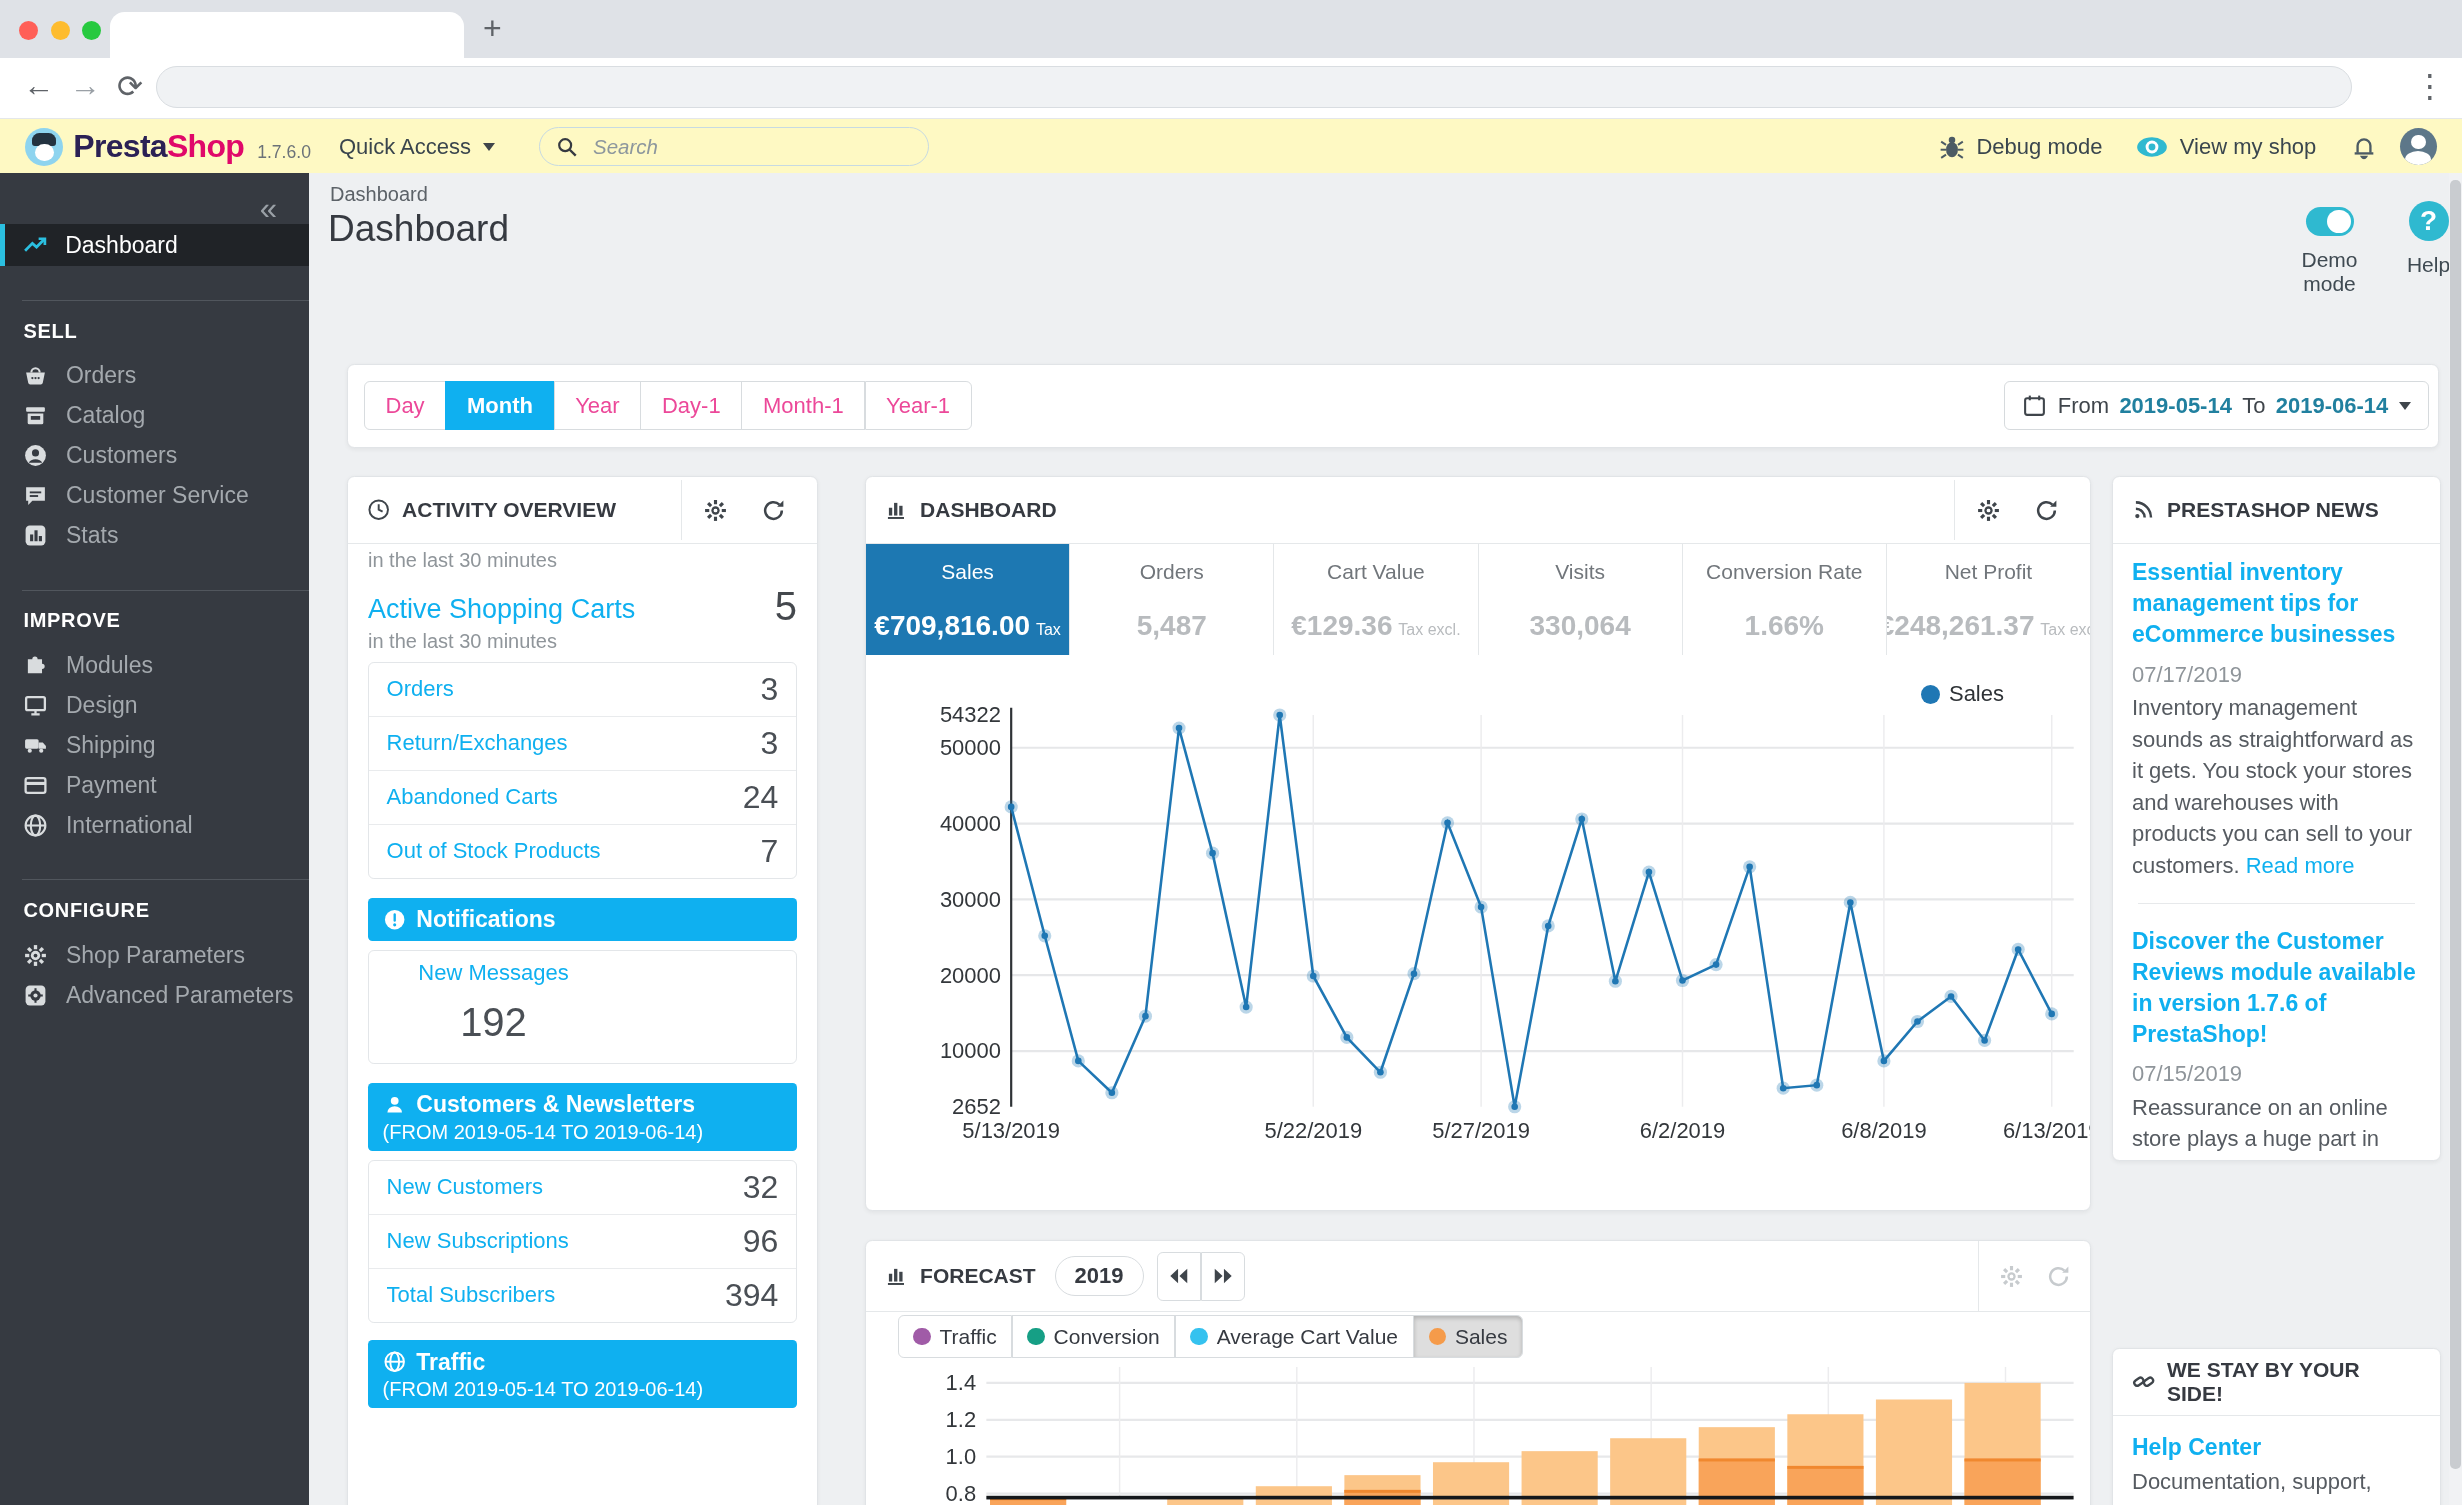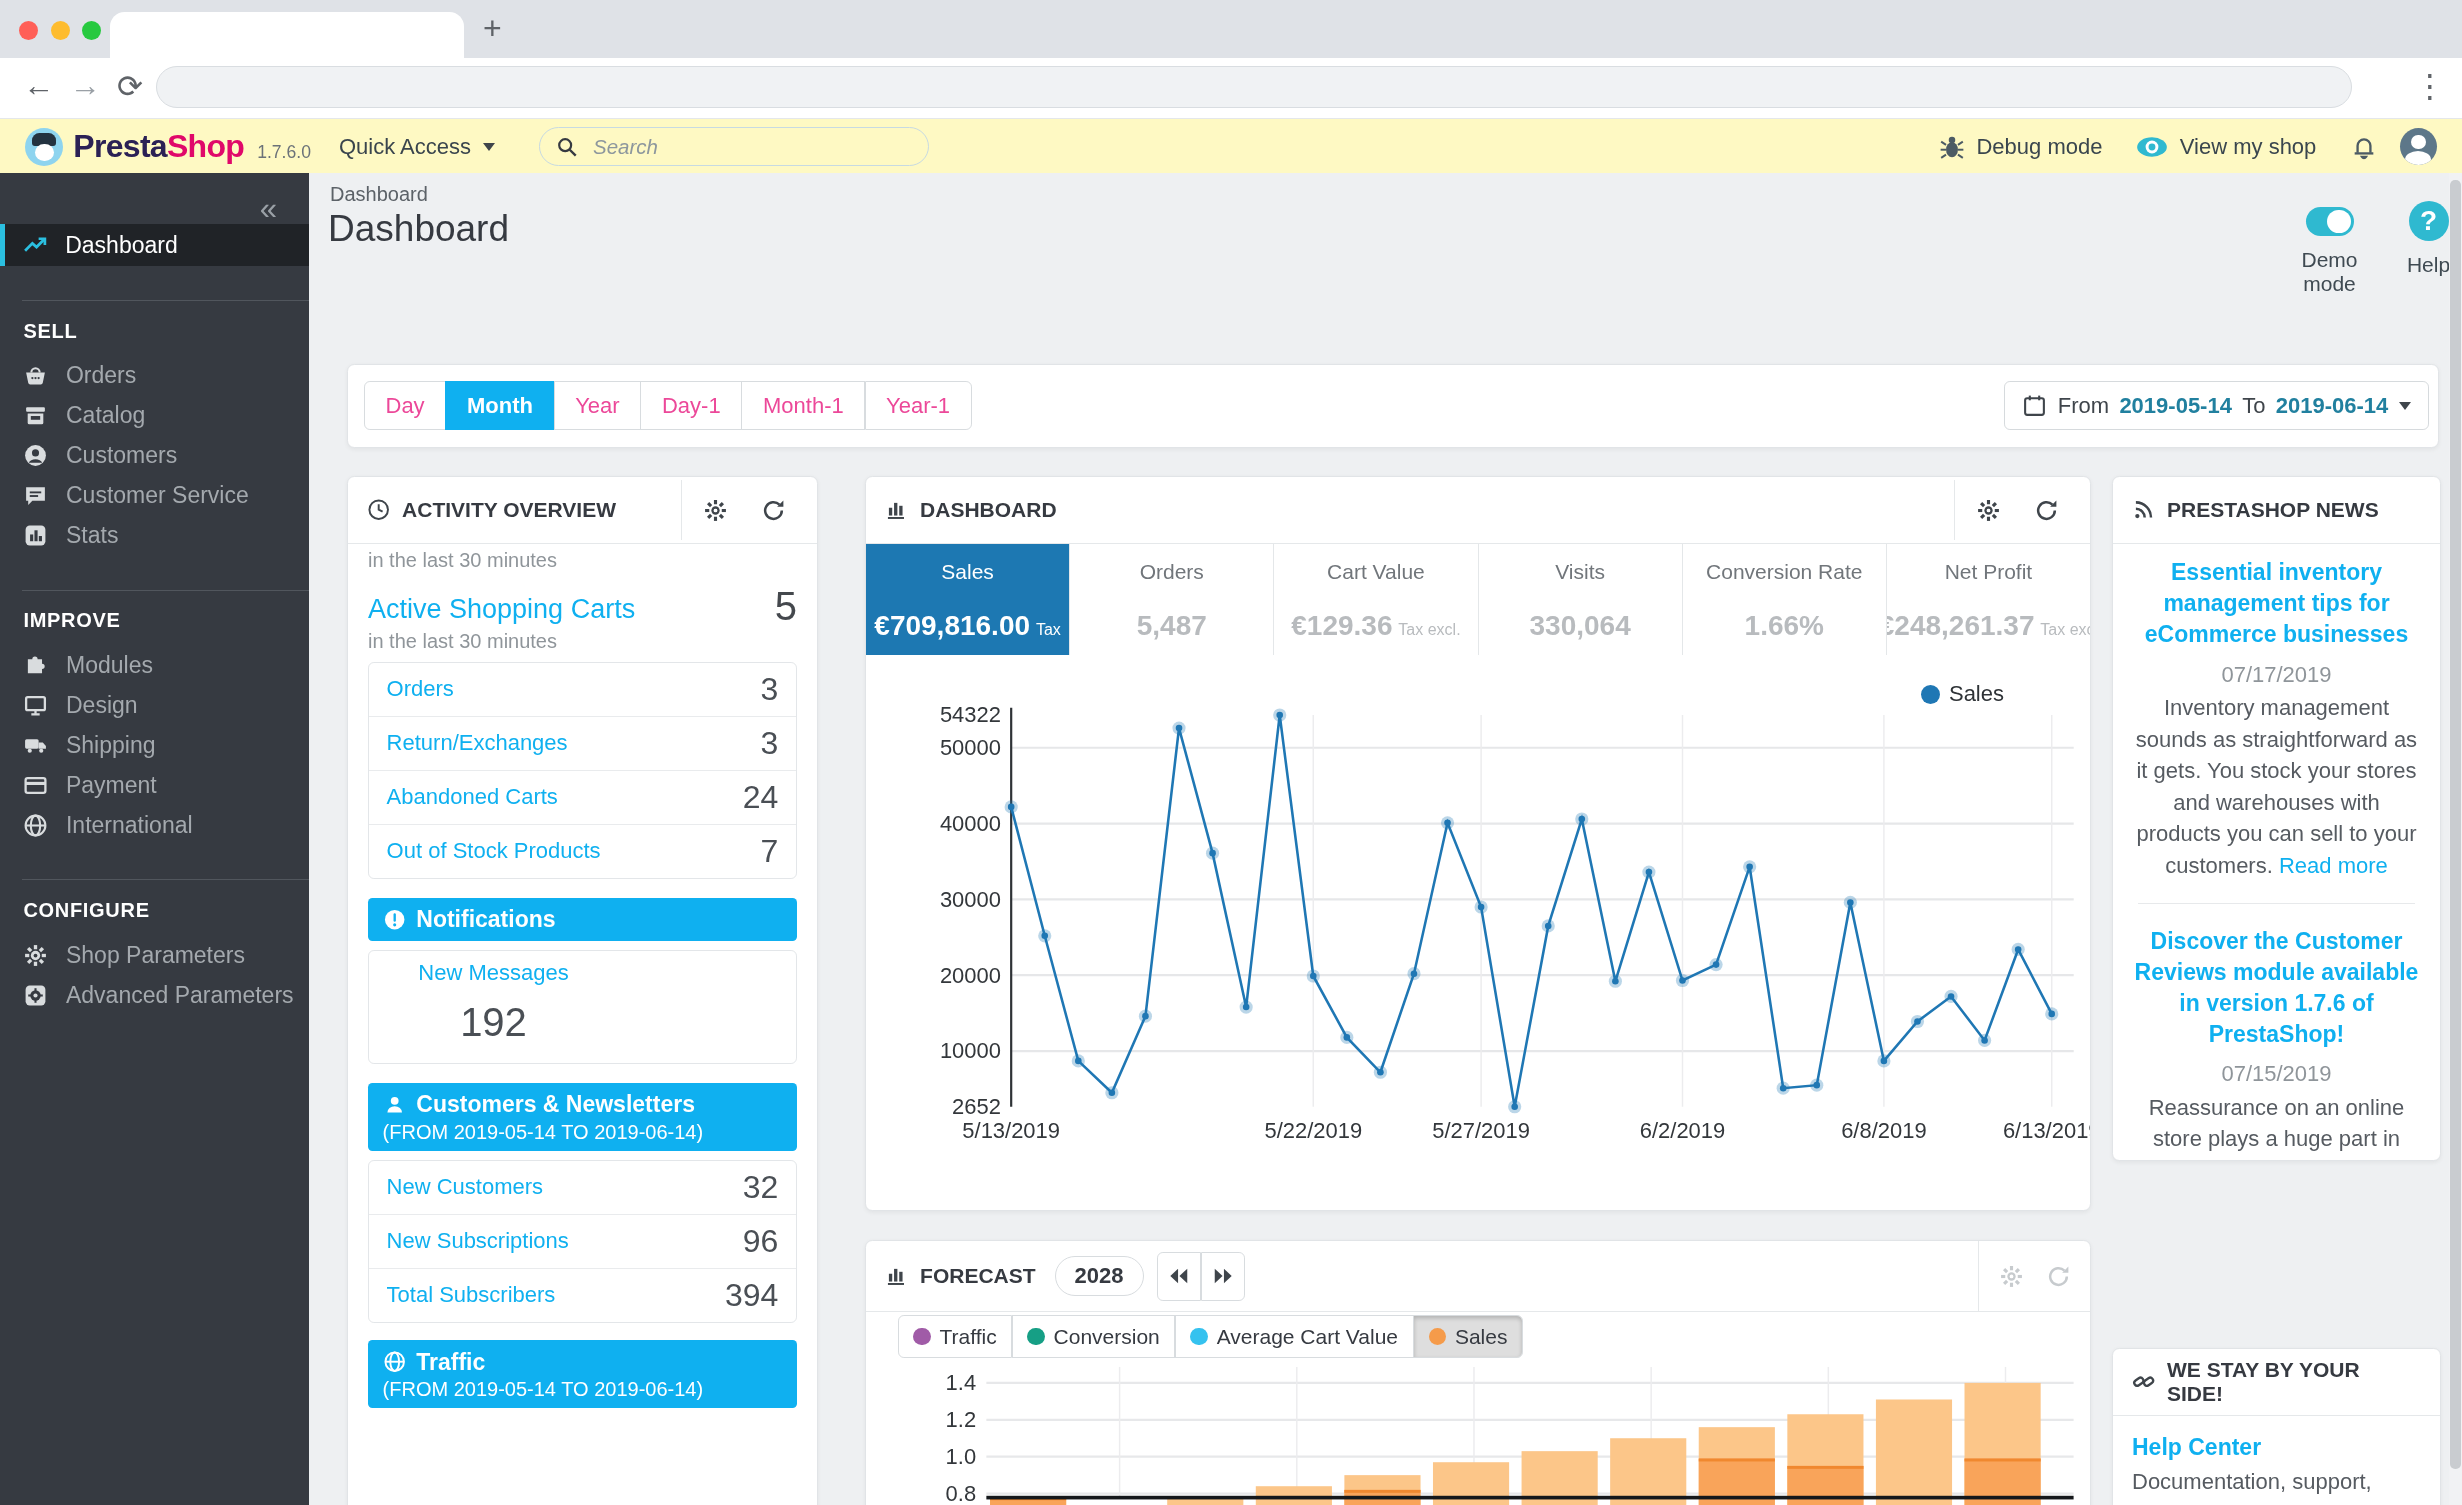--- a/index.html
+++ b/index.html
@@ -129,21 +129,21 @@
   .nav-btn .icon{width:22px;height:22px;}
   .fc-legend{position:absolute;left:31.5px;top:74px;display:flex;}
   .leg-btn{height:41px;border:0.7px solid #d8dcdf;margin-left:-0.7px;background:#fff;display:flex;align-items:center;gap:8.8px;padding:0 14.6px;font-size:21px;color:#363a41;}
   .leg-btn:first-child{border-radius:5.9px 0 0 5.9px;margin-left:0;}
   .leg-btn:last-child{border-radius:0 5.9px 5.9px 0;}
   .leg-btn.active{background:#dedede;box-shadow:inset 0 2.2px 4.4px rgba(0,0,0,.2);}
   .leg-dot{width:17.6px;height:17.6px;border-radius:50%;}
 
   
   .news{left:1803px;top:303px;width:327px;height:683px;overflow:hidden;}
-  .news-body{padding:13px 19px 0;text-align:center;}
+  .news-body{padding:13px 19px 0;}
   .art-title{font-size:23px;line-height:31px;font-weight:bold;color:var(--azure);}
   .art-date{font-size:22px;color:#8f959a;margin-top:11.7px;}
   .art-body{font-size:22px;line-height:31.5px;color:#565b61;margin-top:4.4px;}
   .alink{color:var(--azure);}
   .art-div{height:0.7px;background:#e7e9eb;margin:22px 5.9px;}
   .updates{left:1803px;top:1008px;width:327px;height:159px;overflow:hidden;}
   .upd-body{padding:16px 19px;font-size:23px;color:#363a41;}
   .stay{left:1803px;top:1175px;width:327px;height:322px;overflow:hidden;}
   .stay-link{font-size:23px;font-weight:bold;color:var(--azure);padding:17.6px 19px 0;}
   .stay-body{font-size:22px;line-height:31.5px;color:#565b61;padding:5.9px 19px 0;}
@@ -697,21 +697,21 @@
           <span class="icon">
             <svg viewBox="0 0 24 24" fill="currentColor">
                 <rect x="4" y="10" width="3.4" height="8"></rect>
                 <rect x="9.3" y="5" width="3.4" height="13"></rect>
                 <rect x="14.6" y="8" width="3.4" height="10"></rect>
                 <rect x="3" y="19.5" width="16.5" height="2"></rect>
               </svg>
           </span>
           <span>FORECAST</span>
         </span>
-        <span class="year-pill">2028</span>
+        <span class="year-pill">2019</span>
         <span class="nav-group">
           <span class="nav-btn">
             <span class="icon">
               <svg viewBox="0 0 24 24" fill="currentColor">
                   <polygon points="11,4 11,20 2.5,12"></polygon>
                   <polygon points="21,4 21,20 12.5,12"></polygon>
                 </svg>
             </span>
           </span>
           <span class="nav-btn">

